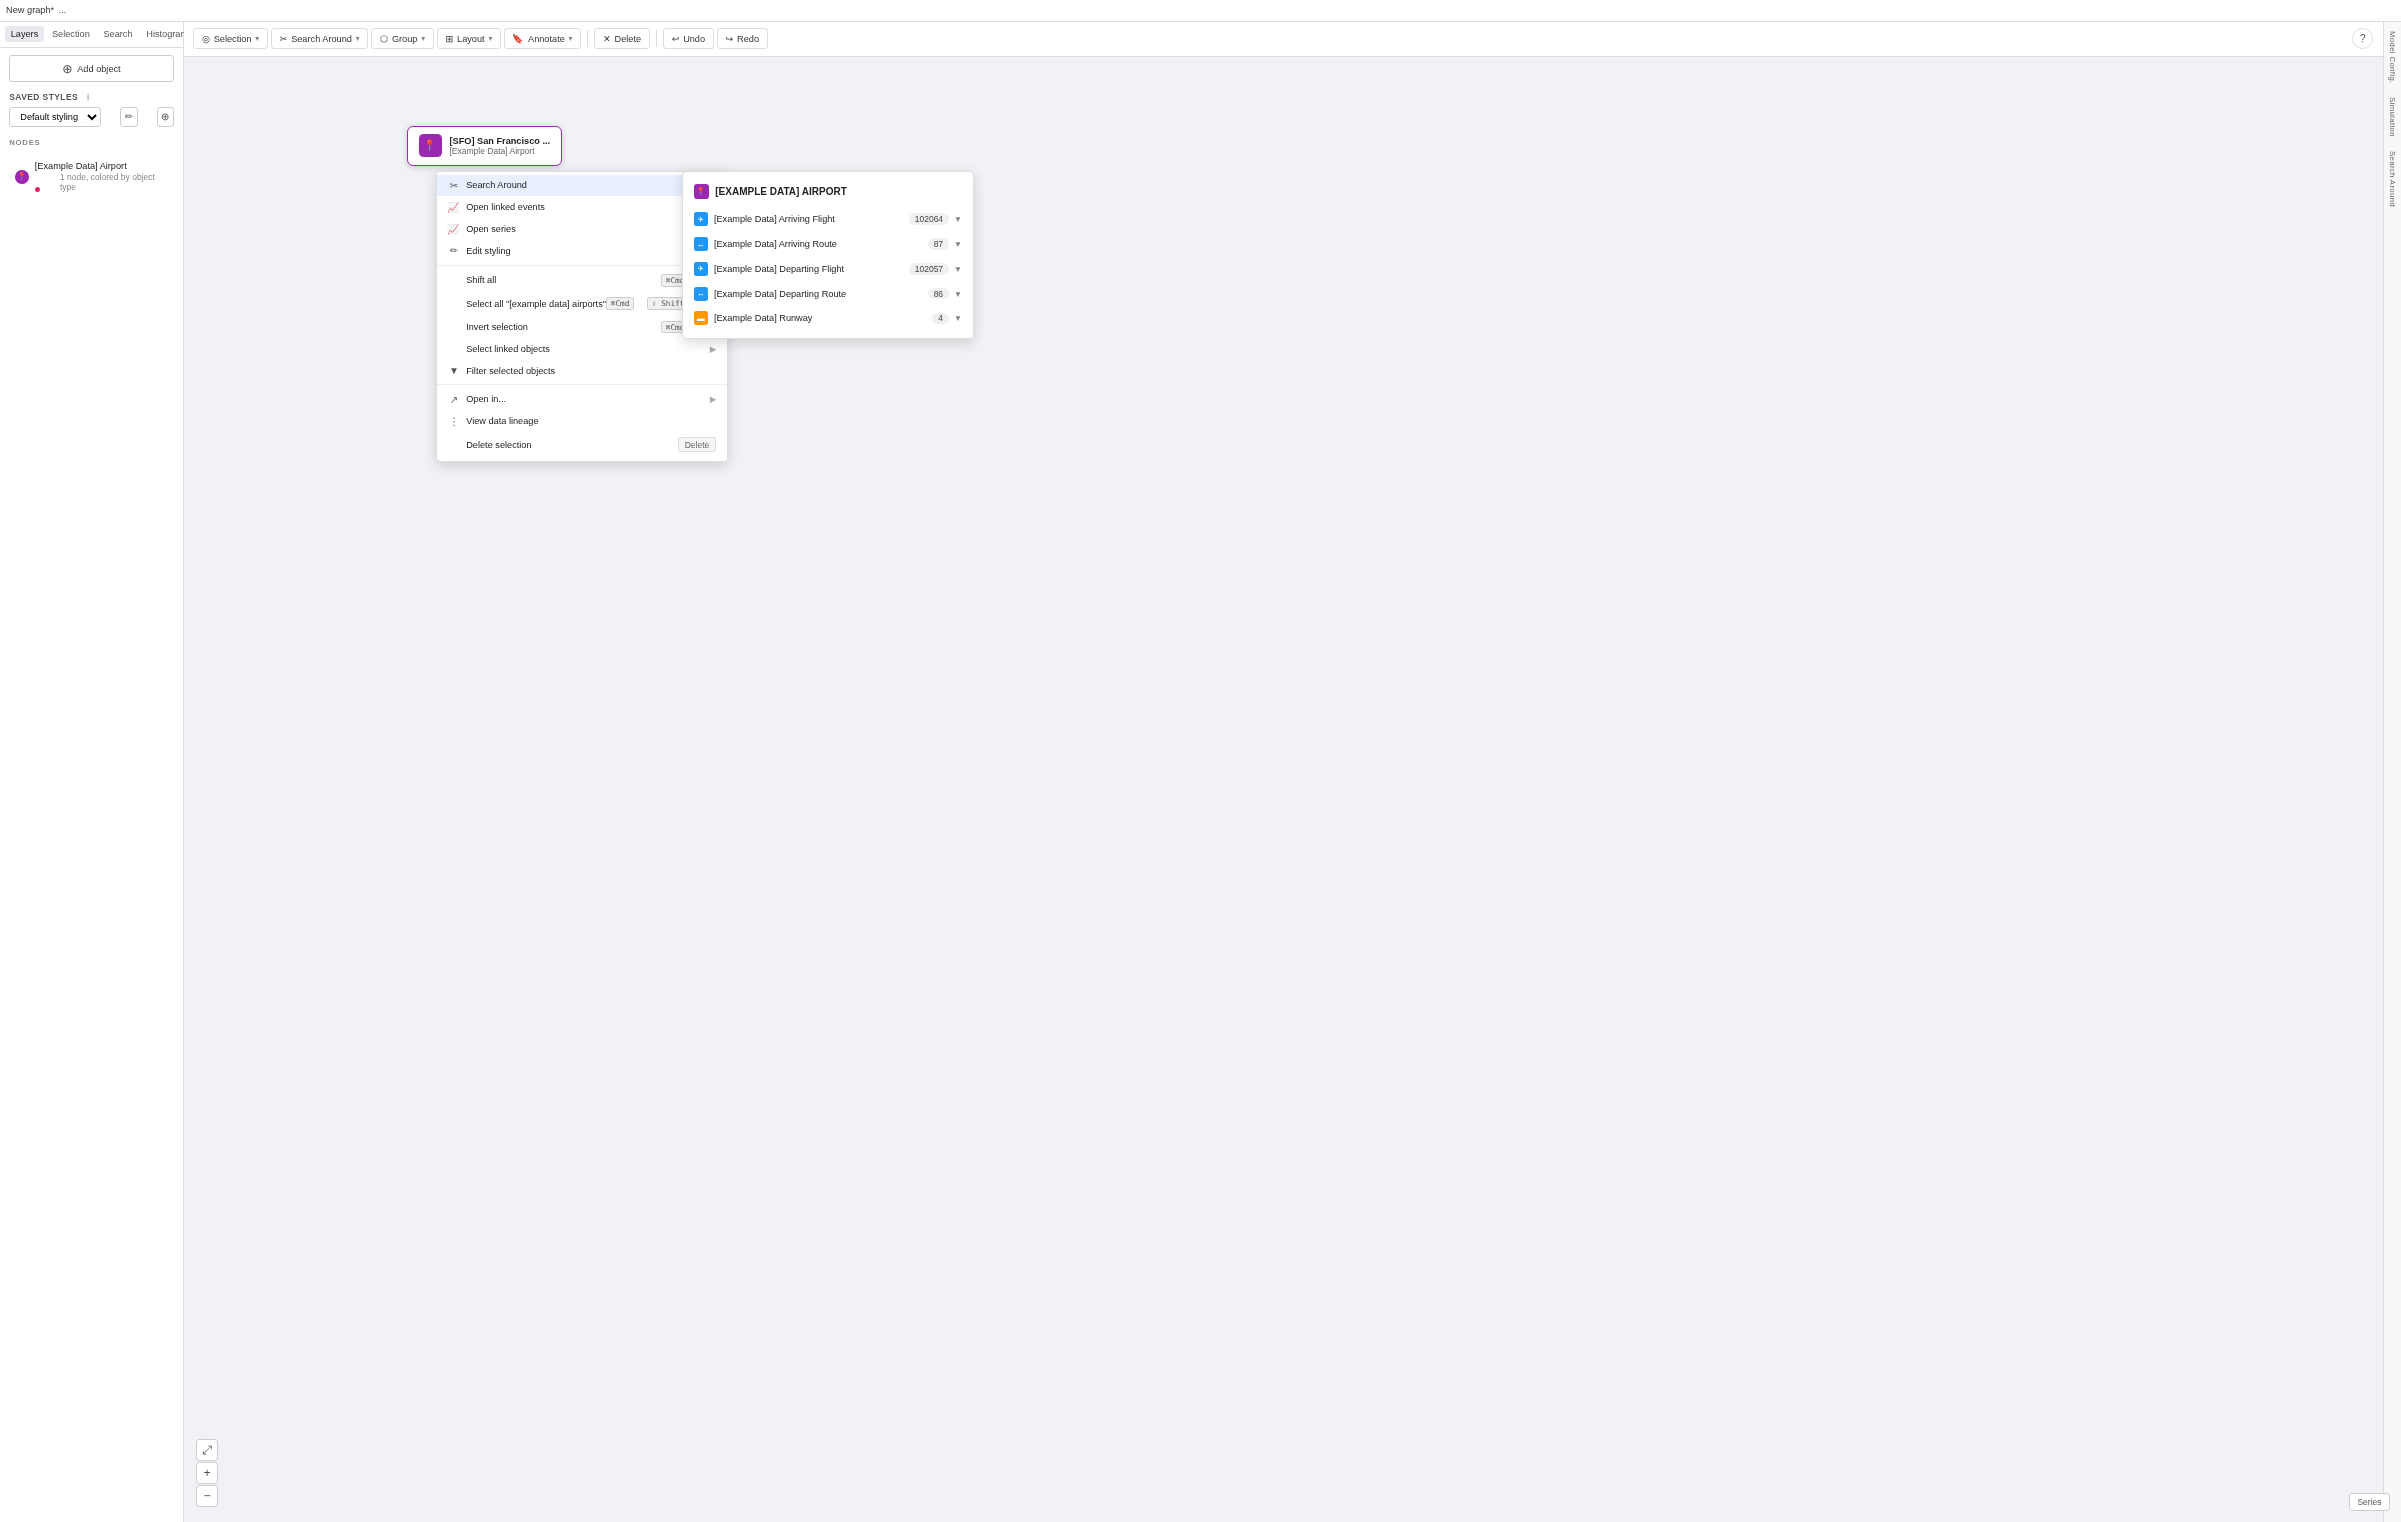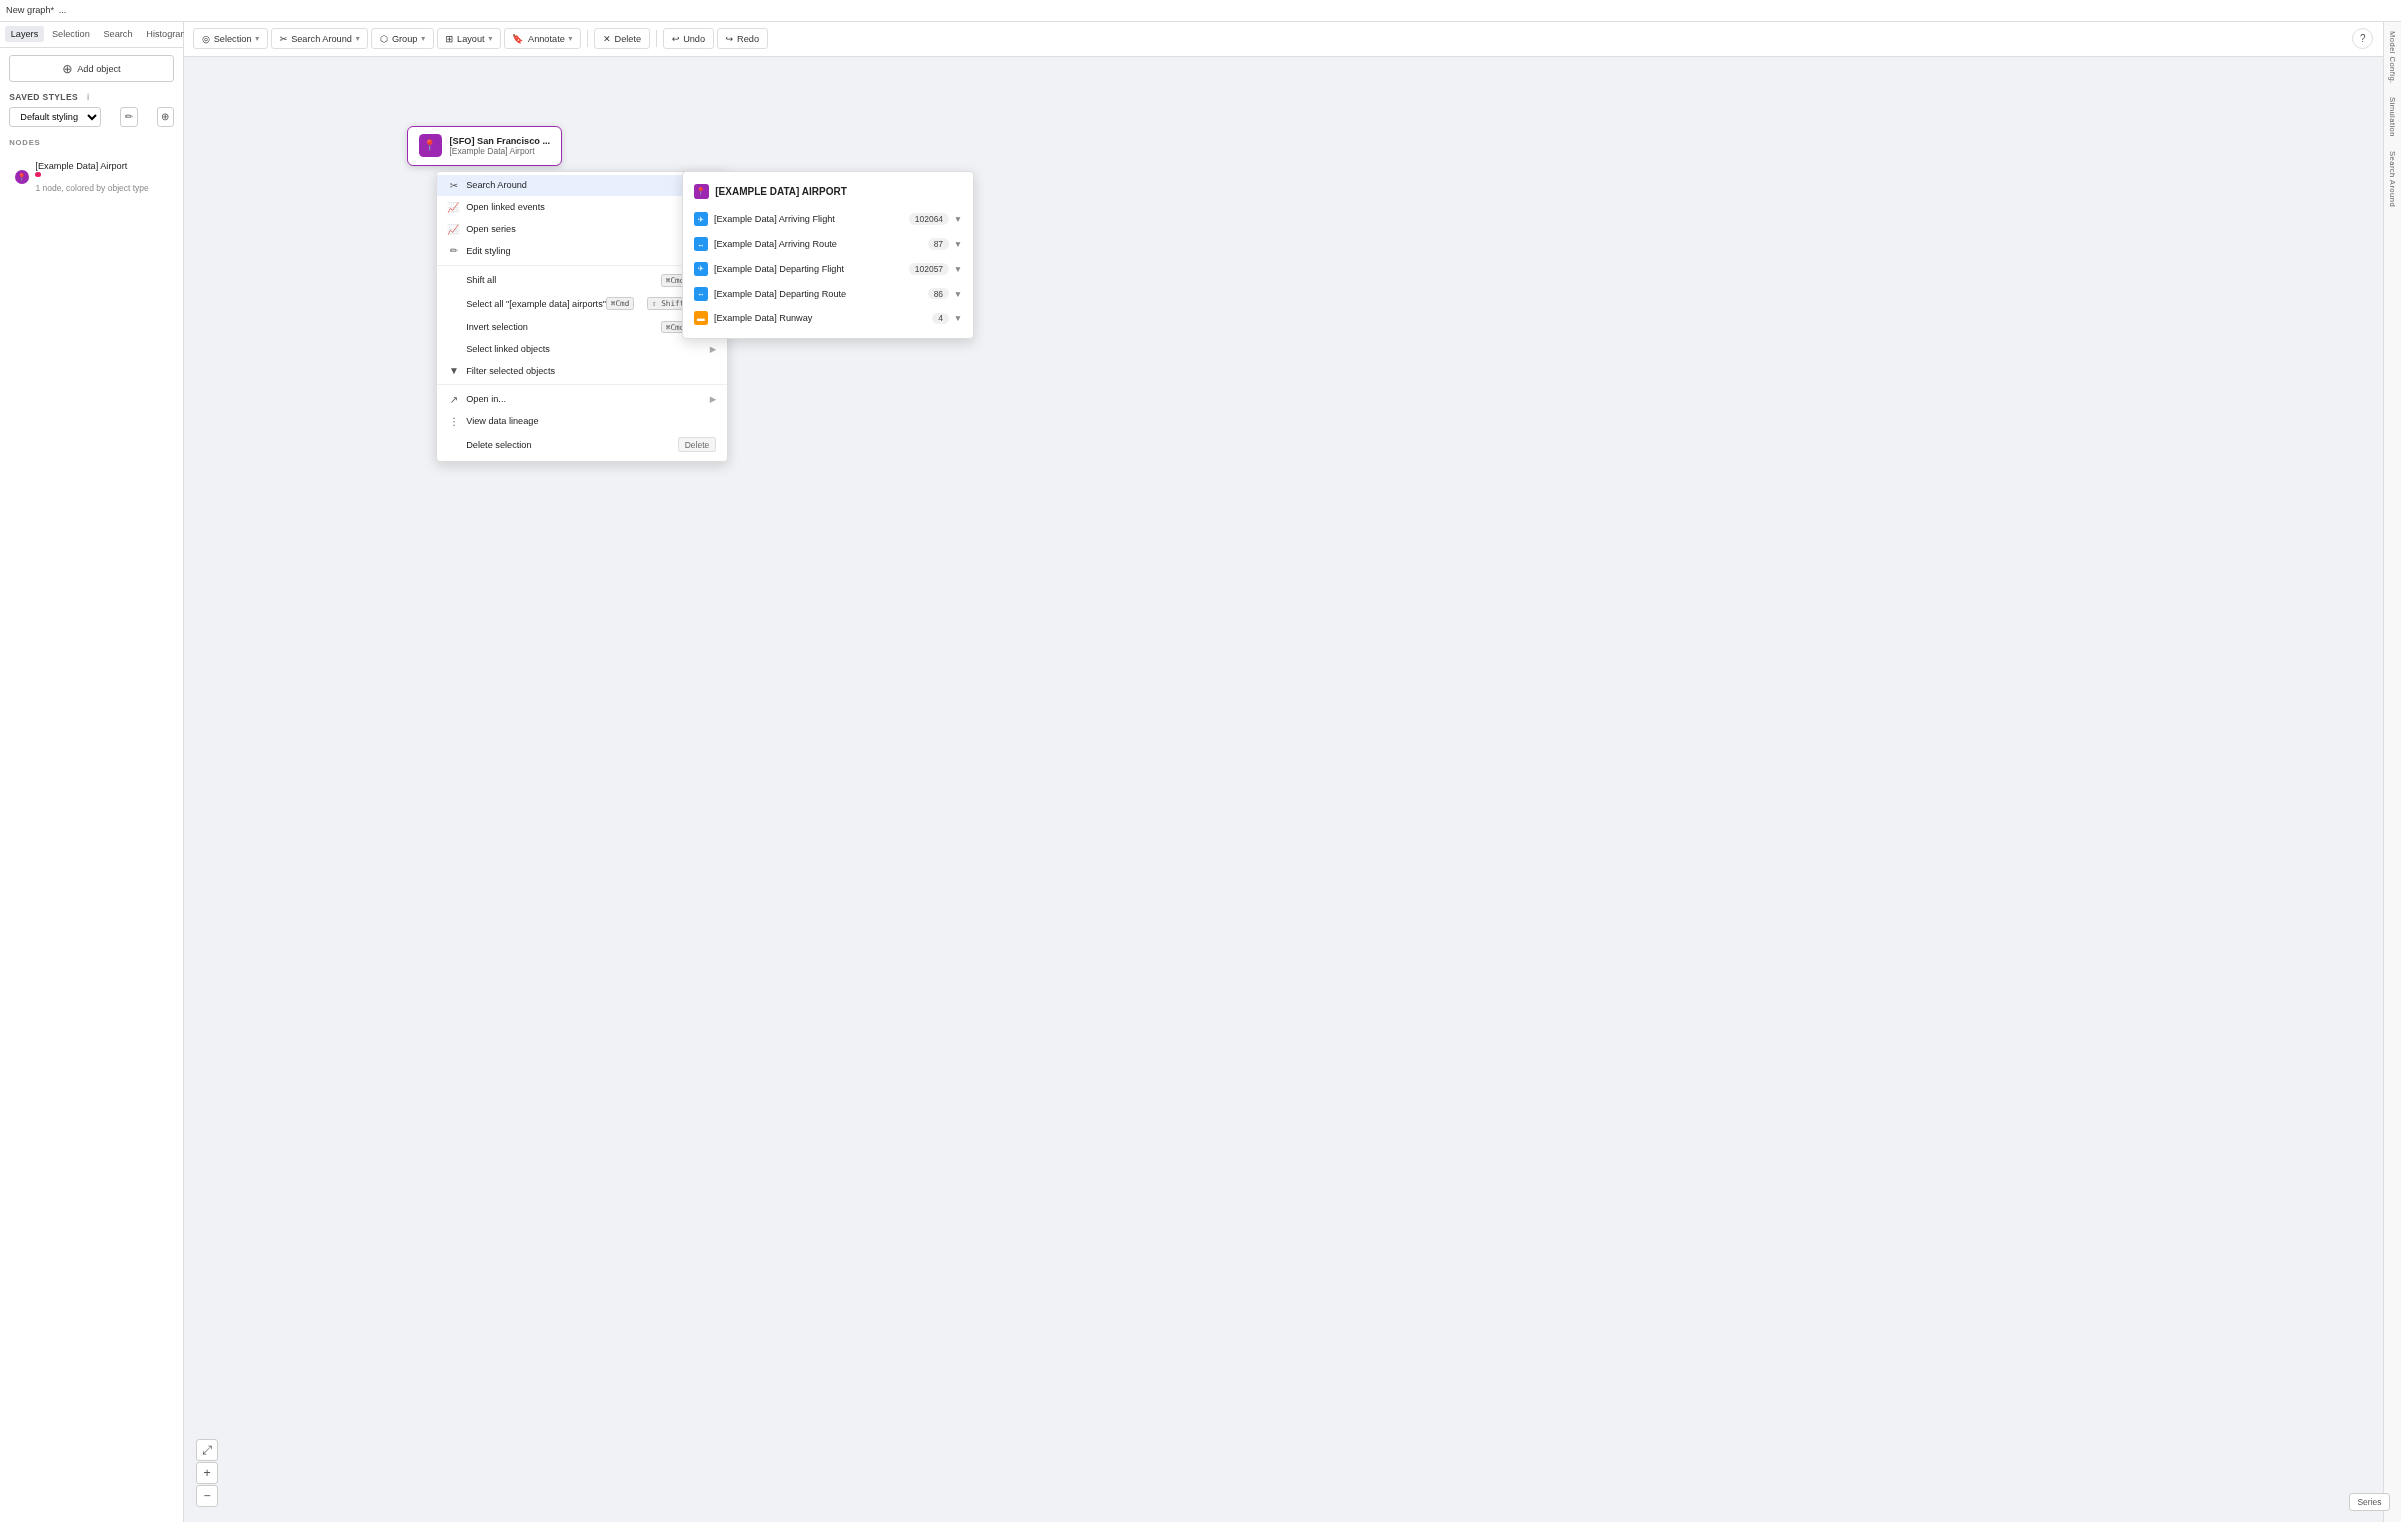--- a/index.html
+++ b/index.html
@@ -75,21 +75,21 @@
       display: flex; align-items: center; gap: 6.1px;
       padding: 4.6px 6.1px; border-radius: 3.1px; cursor: pointer;
     }
     .node-icon {
       width: 14px; height: 14px; border-radius: 50%;
       background: #9c27b0; display: flex; align-items: center; justify-content: center;
       color: white; font-size: 7.7px;
     }
     .node-info { display: flex; flex-direction: column; gap: 0.8px; }
     .node-name { font-size: 9.2px; font-weight: 500; color: #222; }
-    .node-sub { font-size: 8.5px; color: #888; display: flex; align-items: flex-start; gap: 6px; flex-direction: column; }
+    .node-sub { font-size: 8.5px; color: #888; display: flex; align-items: flex-end; gap: 20px; }
     .node-dot { width: 5.4px; height: 5.4px; border-radius: 50%; background: #e91e63; display: inline-block; }
 
     
     #center-area { flex: 1; display: flex; flex-direction: column; position: relative; background: #f0f2f5; }
 
     
     #toolbar {
       display: flex; align-items: center; height: 35px;
       background: #fff; border-bottom: 0.8px solid #ddd;
       padding: 0 9.2px; gap: 3.1px;

